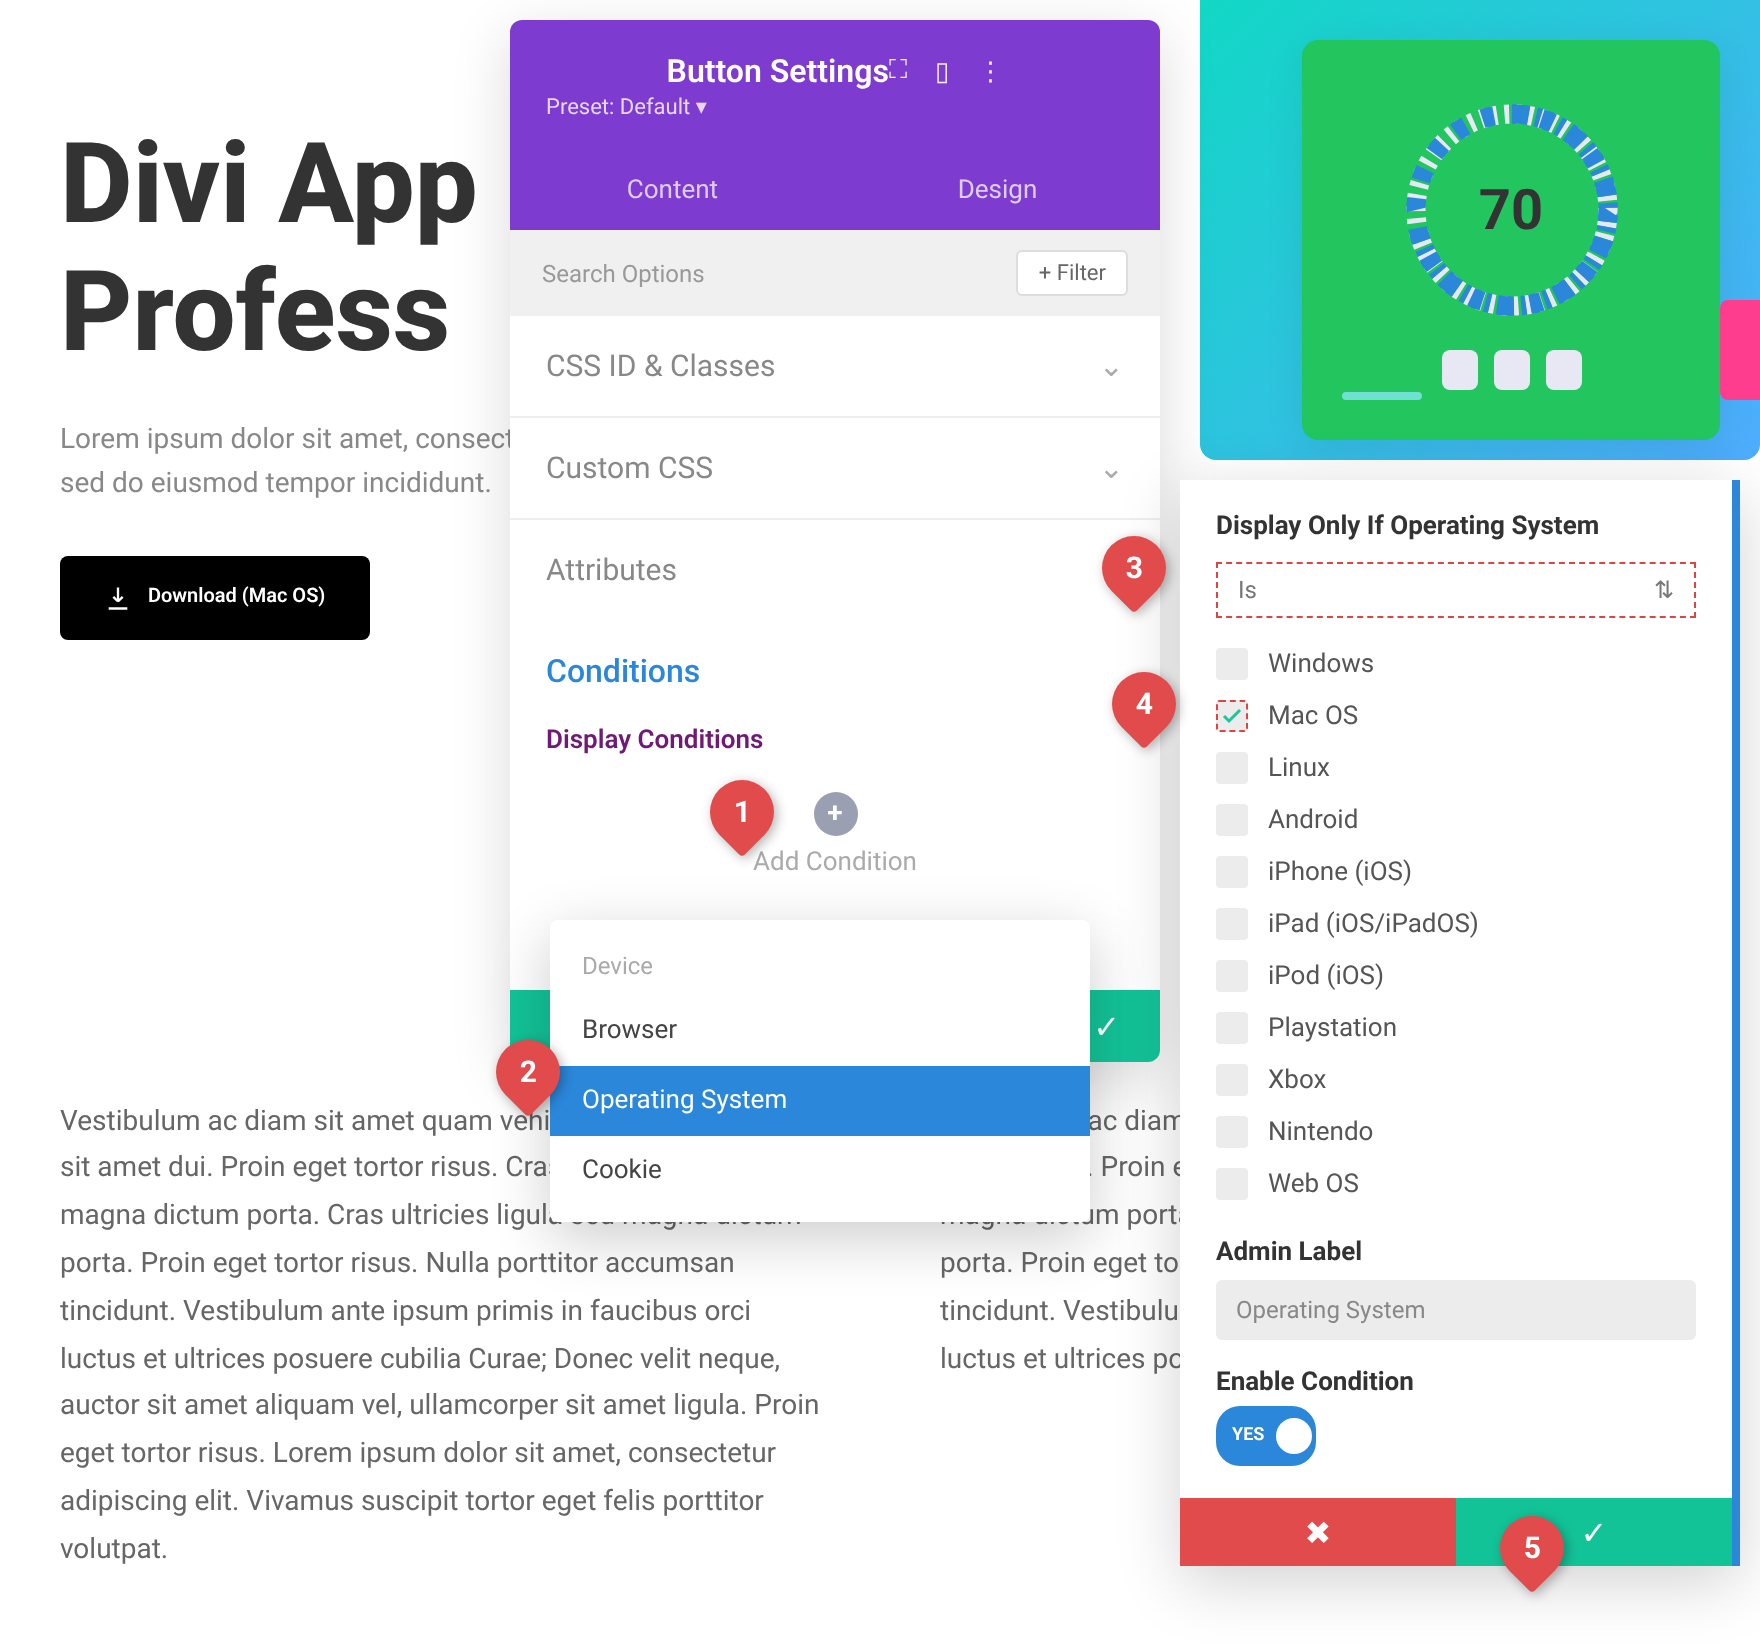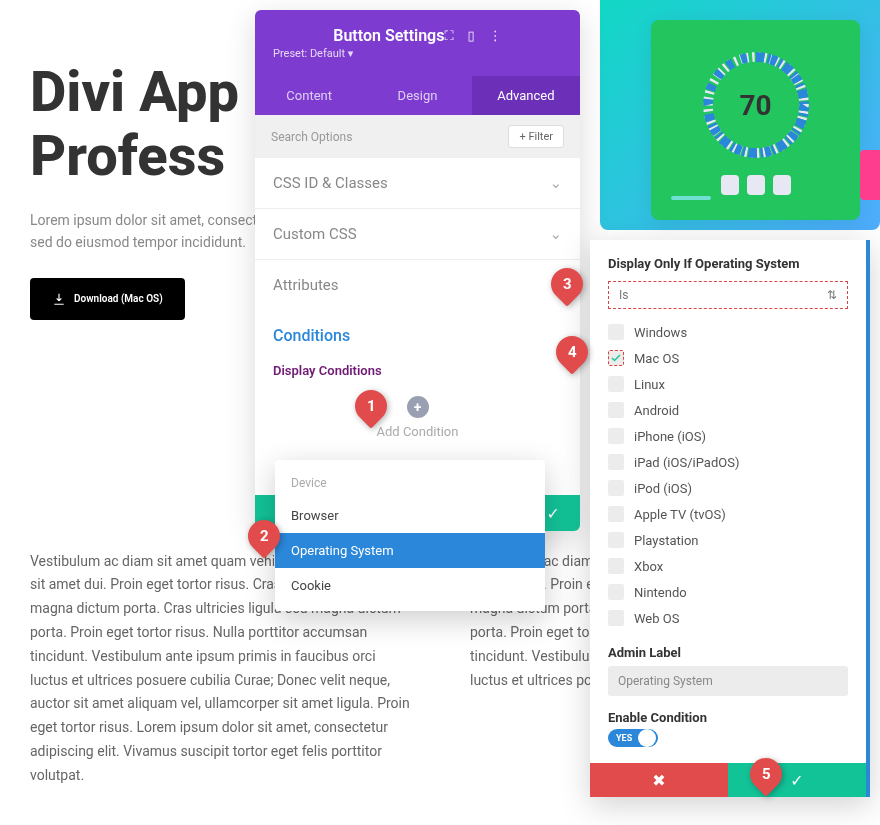--- a/index.html
+++ b/index.html
@@ -47,21 +47,21 @@
 .cp-inner{padding:16px 18px}
 .cp-title{font-size:13px;font-weight:700;color:#333;margin-bottom:10px}
 .cp-select{border:1px dashed #d44;padding:6px 10px;font-size:12px;color:#777;margin-bottom:10px;display:flex;justify-content:space-between;align-items:center}
 .cp-opt{display:flex;align-items:center;gap:10px;padding:5px 0;font-size:13px;color:#555}
 .cp-check{width:16px;height:16px;background:#ececec;border-radius:2px;display:inline-flex;align-items:center;justify-content:center}
 .cp-check.on{border:1px dashed #d44}
 .cp-check.on svg{stroke:#1fc497}
 .cp-label{font-size:13px;font-weight:700;color:#333;margin-top:14px}
 .cp-input{background:#ececec;padding:8px 10px;font-size:12px;color:#888;margin-top:6px;border-radius:3px}
 .cp-toggle{margin-top:14px}
-.cp-toggle-track{display:inline-flex;align-items:center;background:#2b87da;border-radius:12px;height:18px;padding:0 2px;margin-top:4px}
+.cp-toggle-track{display:inline-flex;align-items:center;background:#2b87da;border-radius:12px;height:30px;padding:0 2px;margin-top:4px}
 .cp-toggle-yes{color:#fff;font-size:9px;font-weight:700;padding:0 6px}
 .cp-toggle-knob{width:18px;height:18px;background:#fff;border-radius:50%}
 .cp-footer{display:flex;height:34px}
 .cp-footer div{flex:1;display:flex;align-items:center;justify-content:center;color:#fff}
 .cp-cancel{background:#e24b4b}
 .cp-confirm{background:#13c398}
 .callout{position:absolute;width:32px;height:32px;background:#e24b4b;border-radius:50% 50% 50% 2px;transform:rotate(-45deg);display:flex;align-items:center;justify-content:center;box-shadow:0 2px 6px rgba(0,0,0,0.3)}
 .callout span{transform:rotate(45deg);color:#fff;font-weight:700;font-size:15px}
 .c1{top:390px;left:355px}
 .c2{top:520px;left:248px}
@@ -118,21 +118,20 @@
         <span>⛶</span>
         <span>▯</span>
         <span>⋮</span>
       </div>
     </div>
     <div class="sp-preset">Preset: Default ▾</div>
   </div>
   <div class="sp-tabs">
     <div class="sp-tab">Content</div>
     <div class="sp-tab">Design</div>
-    <div class="sp-tab active">Advanced</div>
   </div>
   <div class="sp-search">
     <span>Search Options</span>
     <span class="sp-filter">+ <span>Filter</span></span>
   </div>
   <div class="sp-section">
     <span>CSS ID &amp; Classes</span>
     <span class="chev">⌄</span>
   </div>
   <div class="sp-section">
@@ -193,24 +192,20 @@
         <span class="cp-check"></span>
         <span>iPhone (iOS)</span>
       </div>
     <div class="cp-opt">
         <span class="cp-check"></span>
         <span>iPad (iOS/iPadOS)</span>
       </div>
     <div class="cp-opt">
         <span class="cp-check"></span>
         <span>iPod (iOS)</span>
-      </div>
-    <div class="cp-opt">
-        <span class="cp-check"></span>
-        <span>Apple TV (tvOS)</span>
       </div>
     <div class="cp-opt">
         <span class="cp-check"></span>
         <span>Playstation</span>
       </div>
     <div class="cp-opt">
         <span class="cp-check"></span>
         <span>Xbox</span>
       </div>
     <div class="cp-opt">

